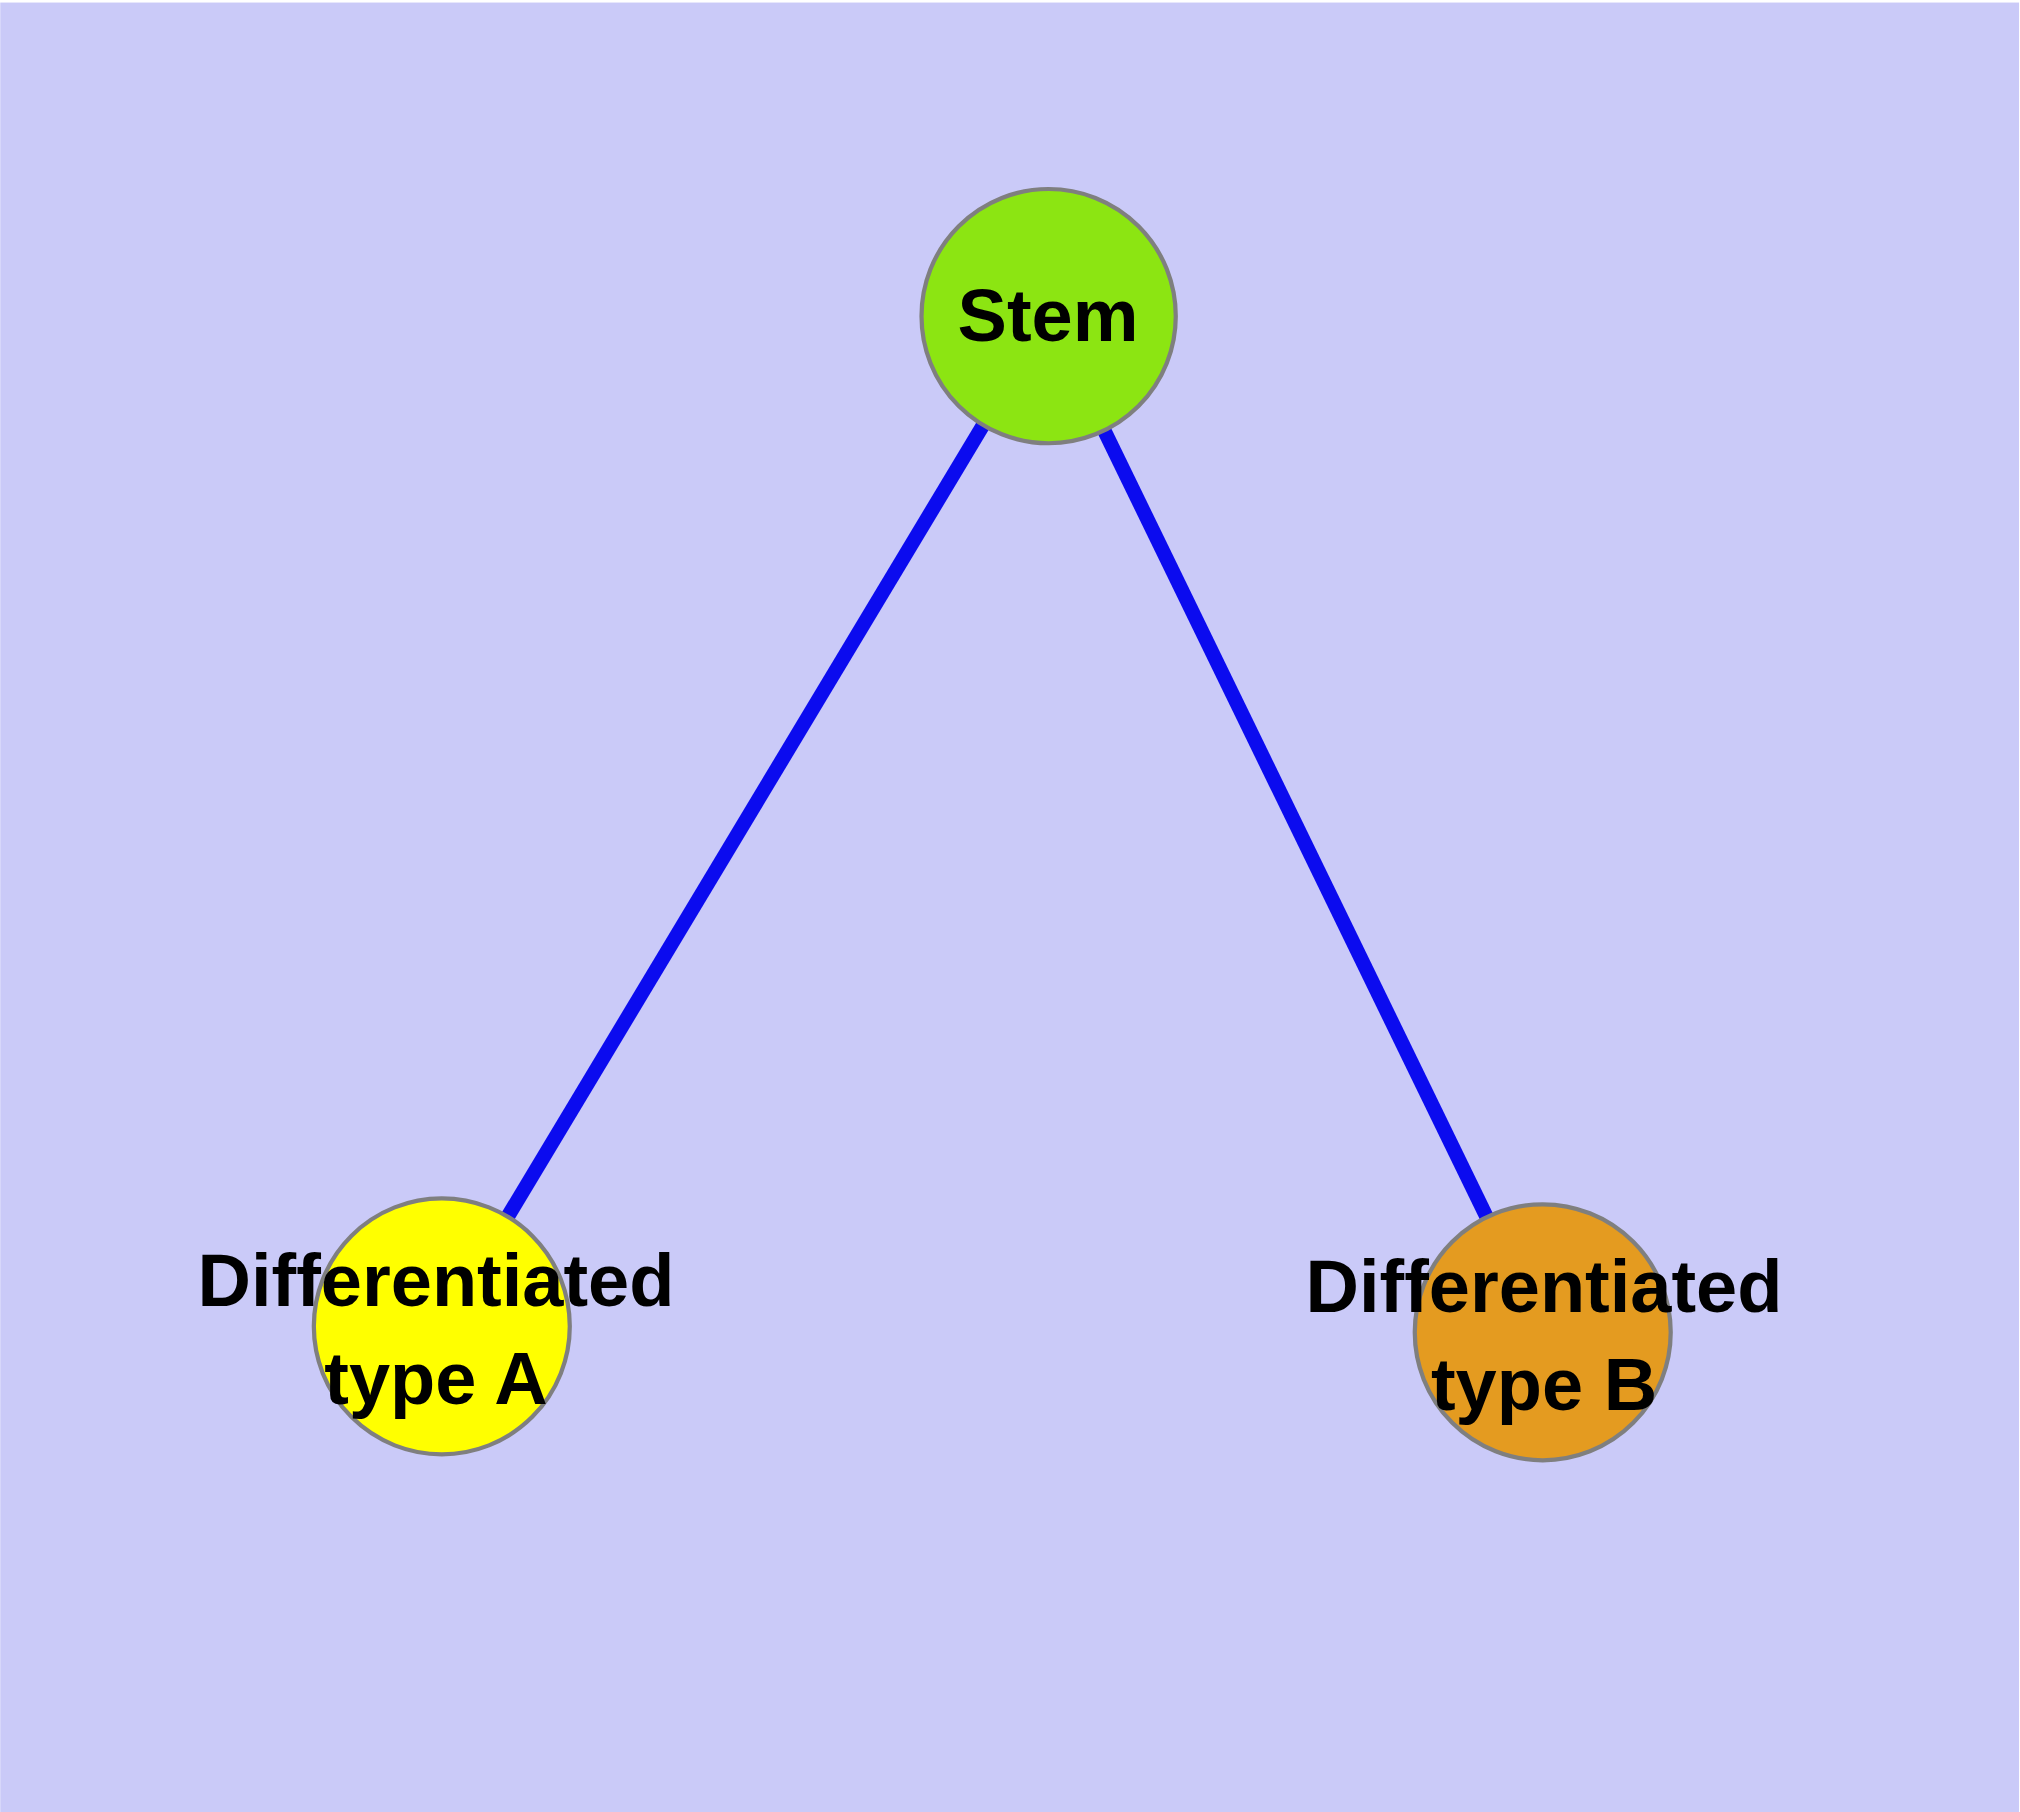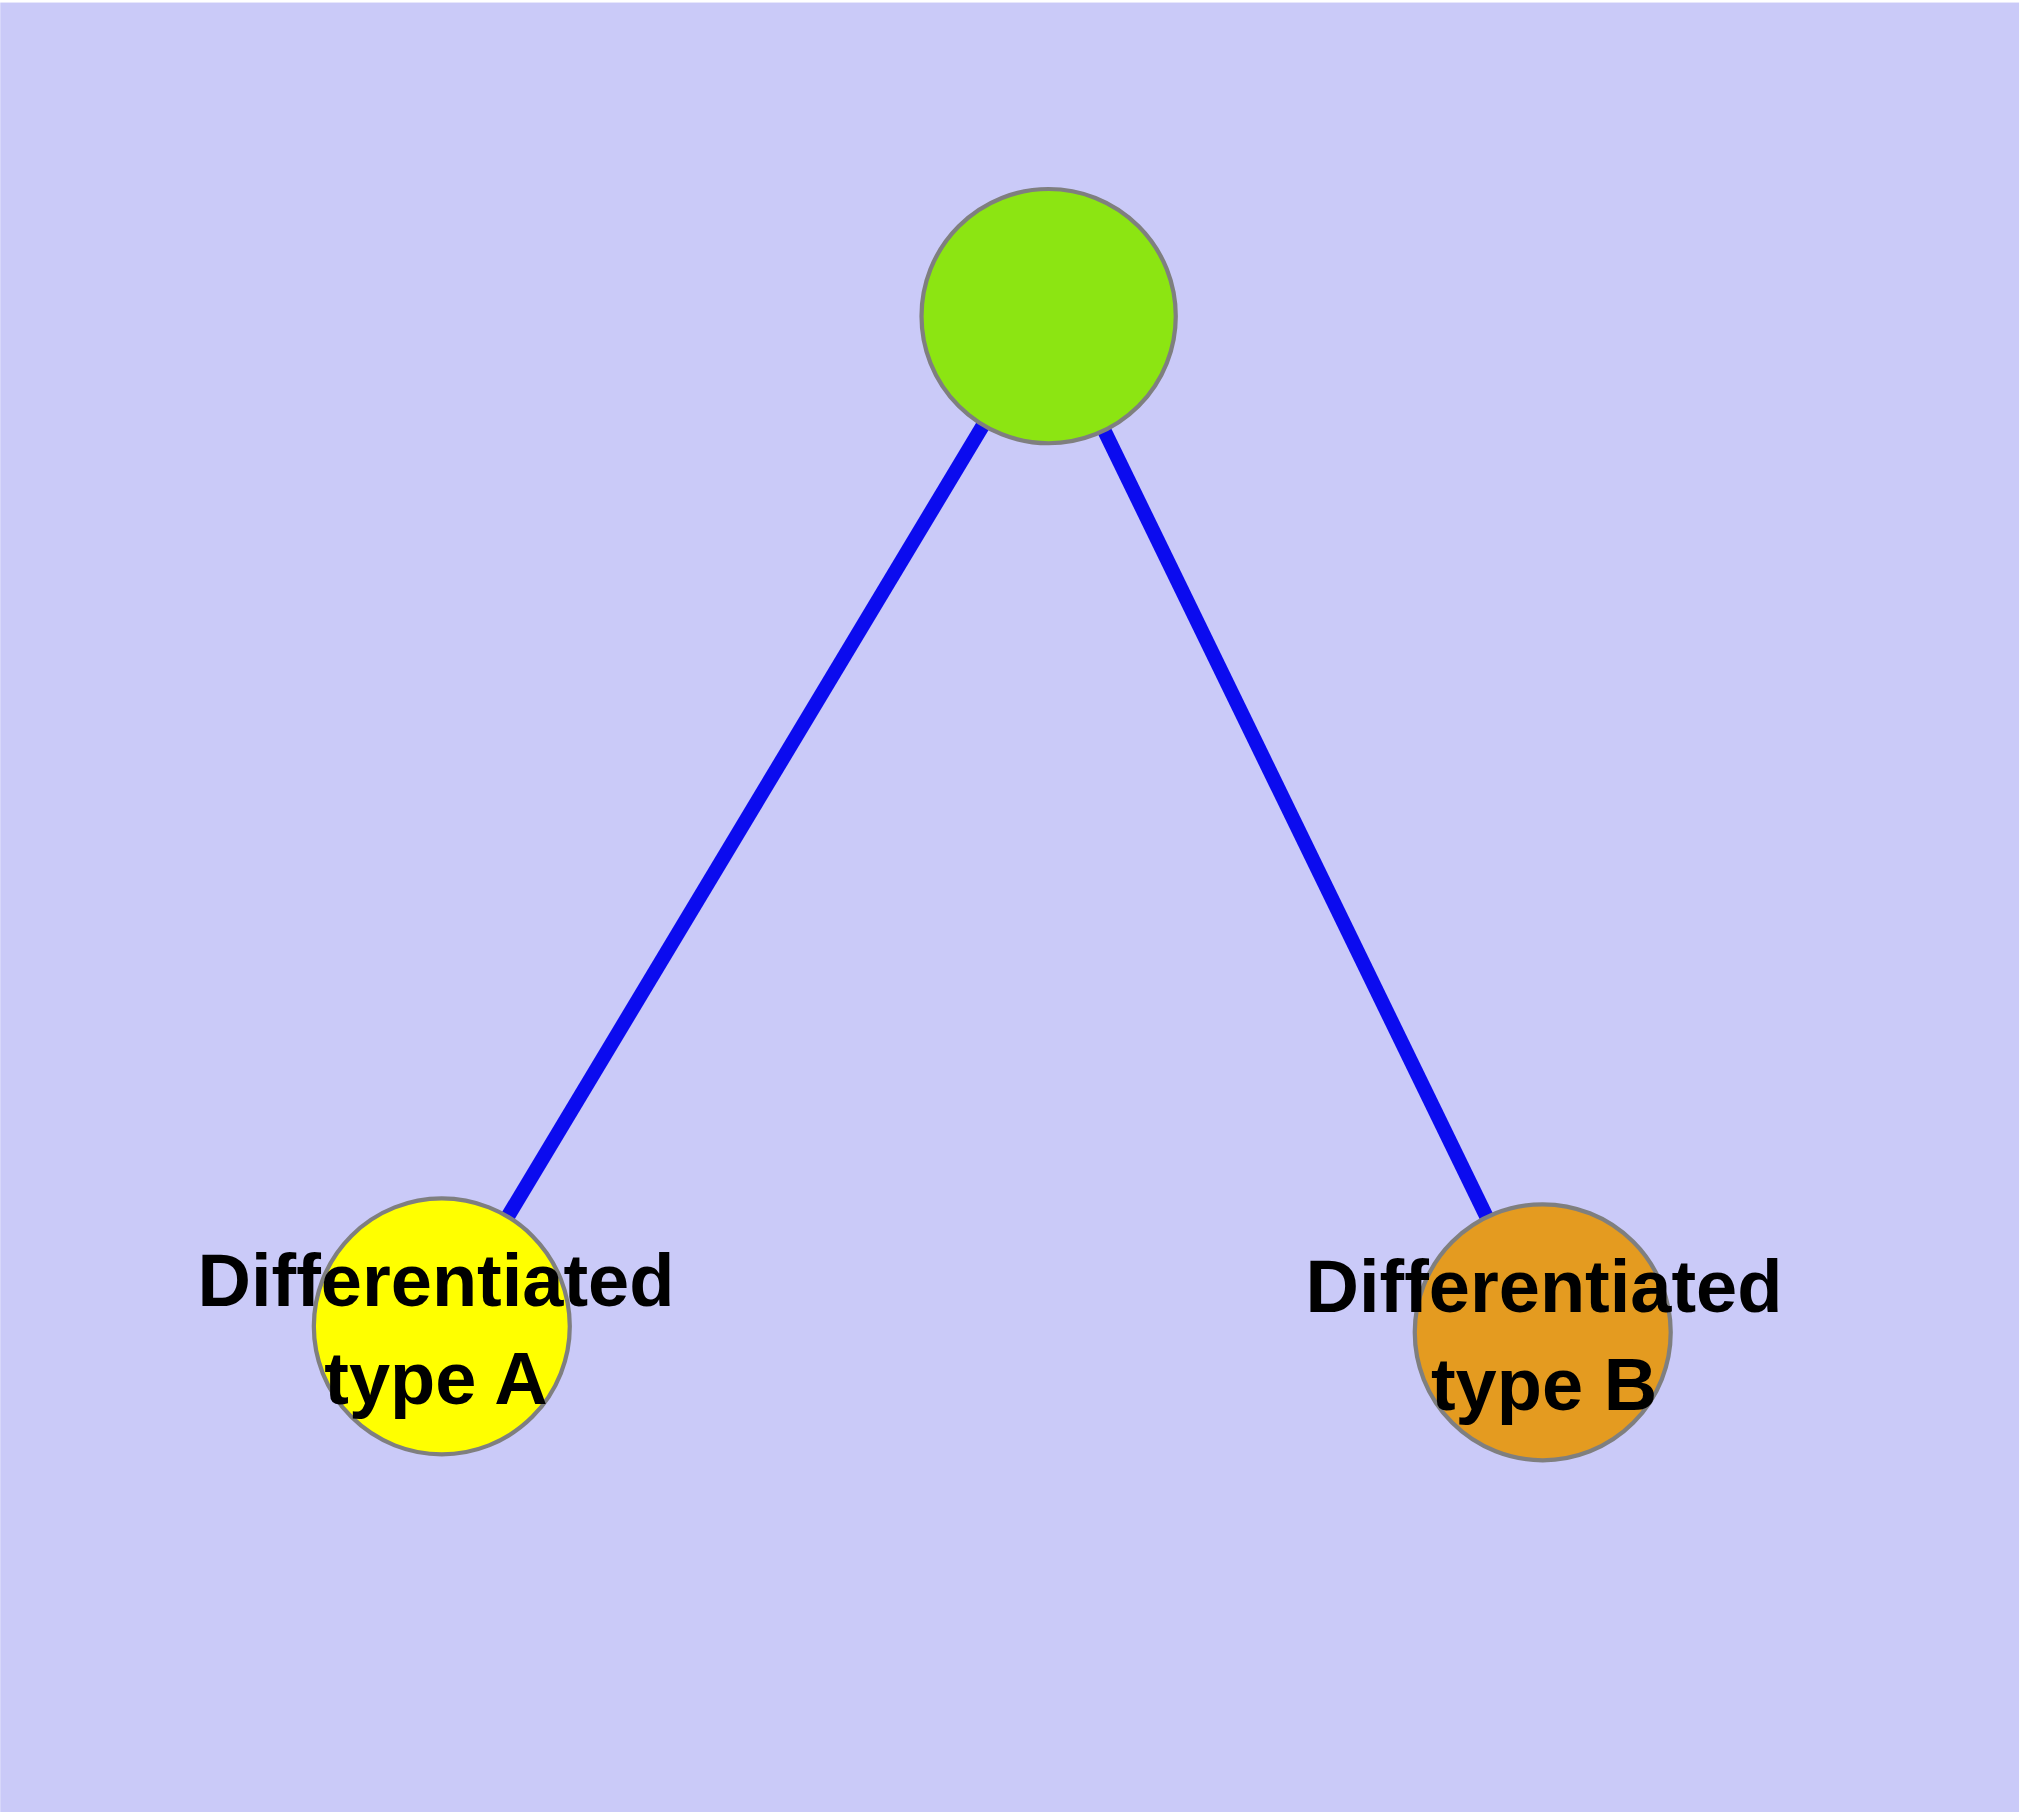--- a/index.html
+++ b/index.html
@@ -44,20 +44,21 @@
     <rect x="0" y="3" width="2382" height="2135" fill="#CACAF8"></rect>
 
     <line x1="1237" y1="373" x2="521" y2="1565" stroke-width="17" stroke="#0B0BEF"></line>
     <line x1="1237" y1="373" x2="1820" y2="1572" stroke-width="17" stroke="#0B0BEF"></line>
 
     <circle cx="1237" cy="373" r="150" stroke-width="5" fill="#8CE512" stroke="#7F7F7F"></circle>
     <circle cx="521" cy="1565" r="151" stroke-width="5" fill="#FFFF00" stroke="#7F7F7F"></circle>
     <circle cx="1820" cy="1572" r="151" stroke-width="5" fill="#E49B20" stroke="#7F7F7F"></circle>
   </svg>
 
+  <div class="node-label" style="left:1048px; top:316px;">Stem</div>
 
   <div class="node-label" style="left:436px; top:1330px;">Differentiated
 type A</div>
 
   <div class="node-label" style="left:1544px; top:1336px;">Differentiated
 type B</div>
 
 </div>
 
 

